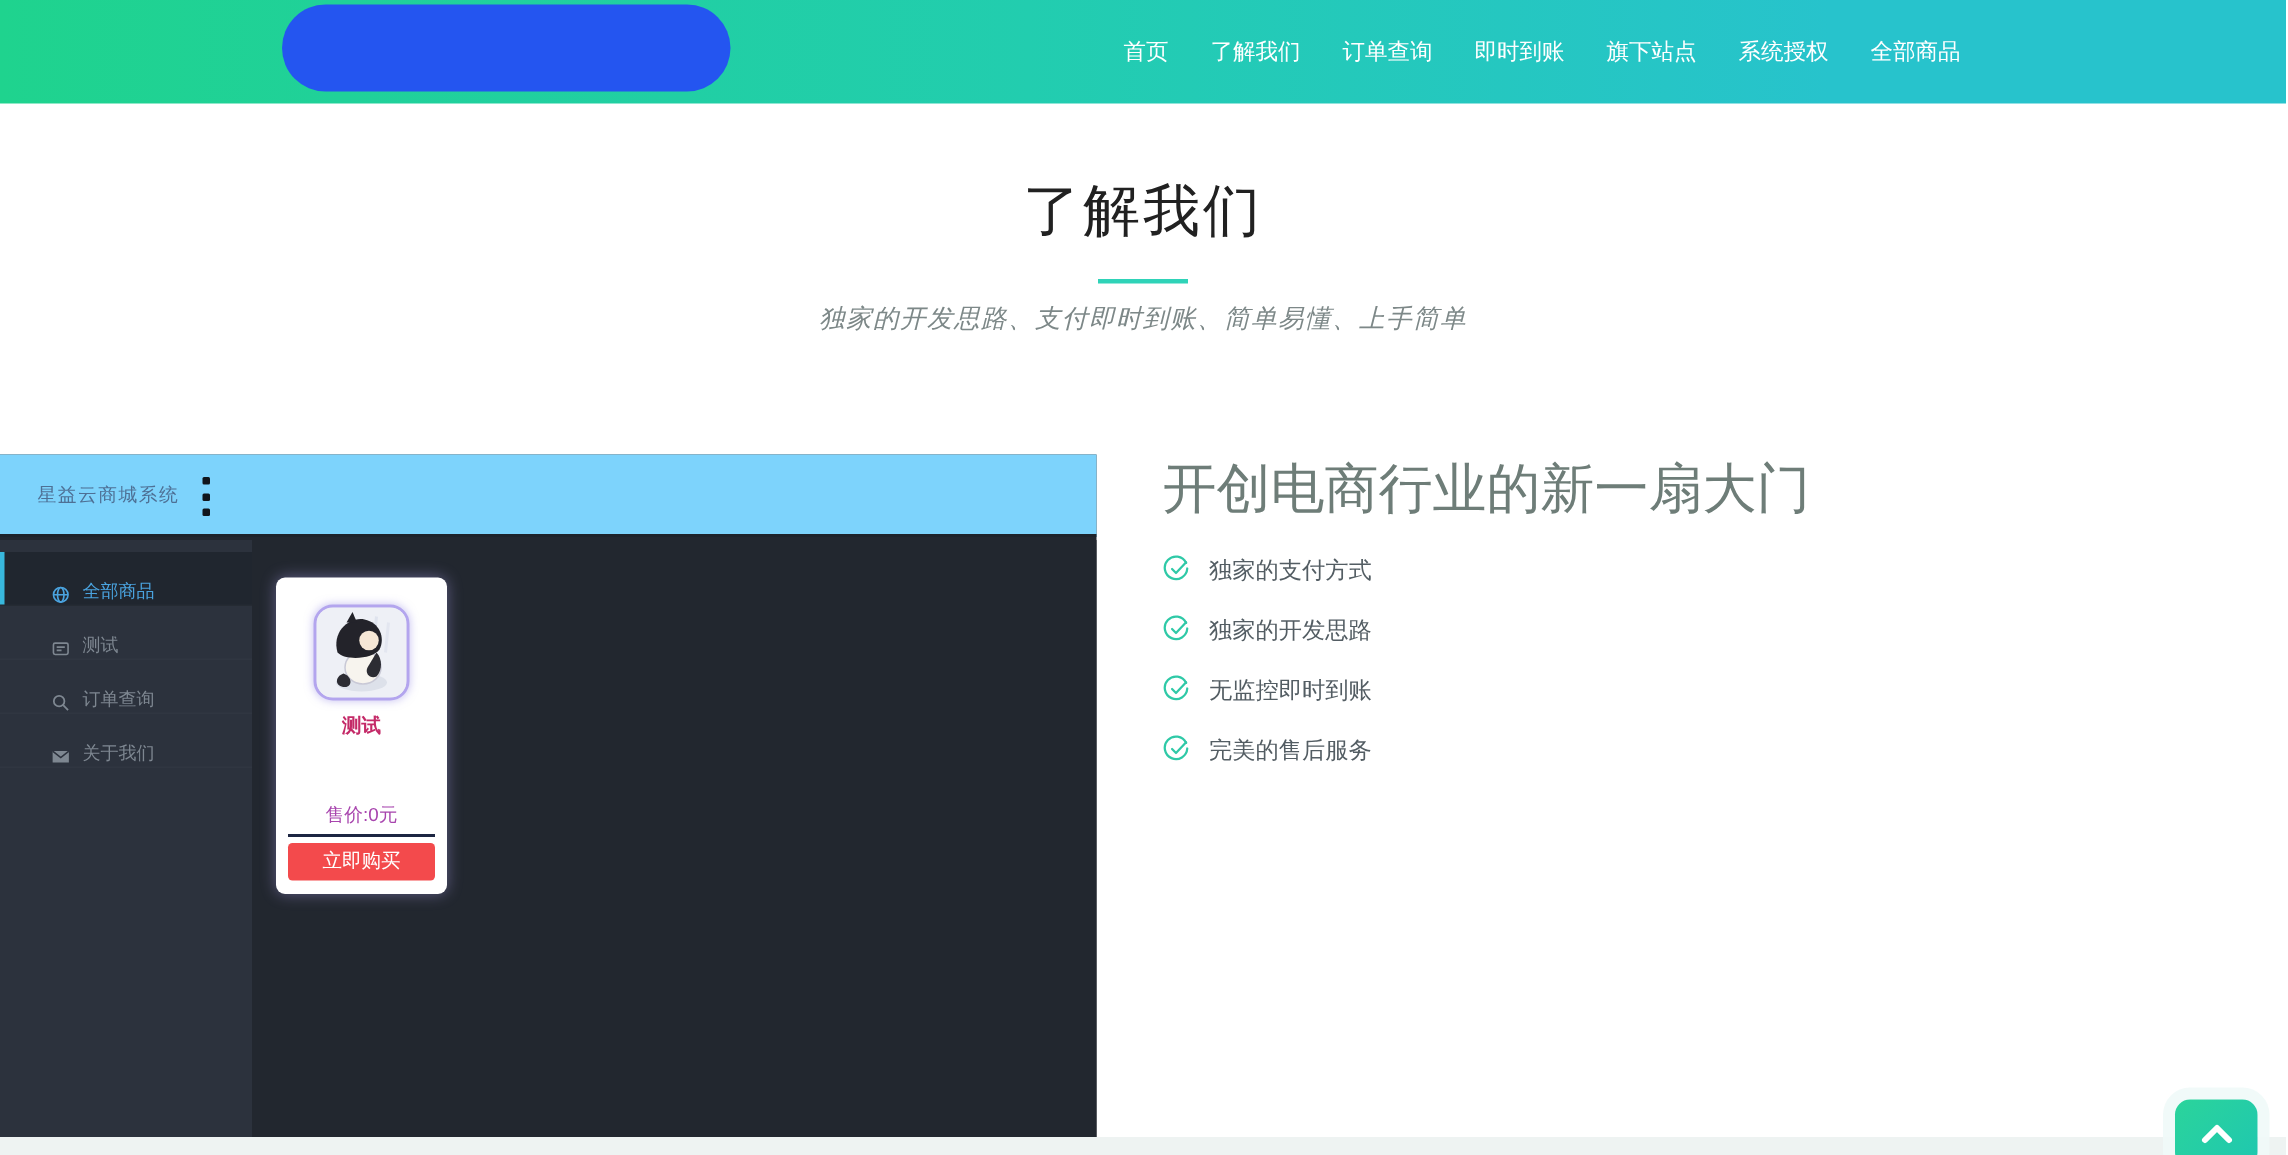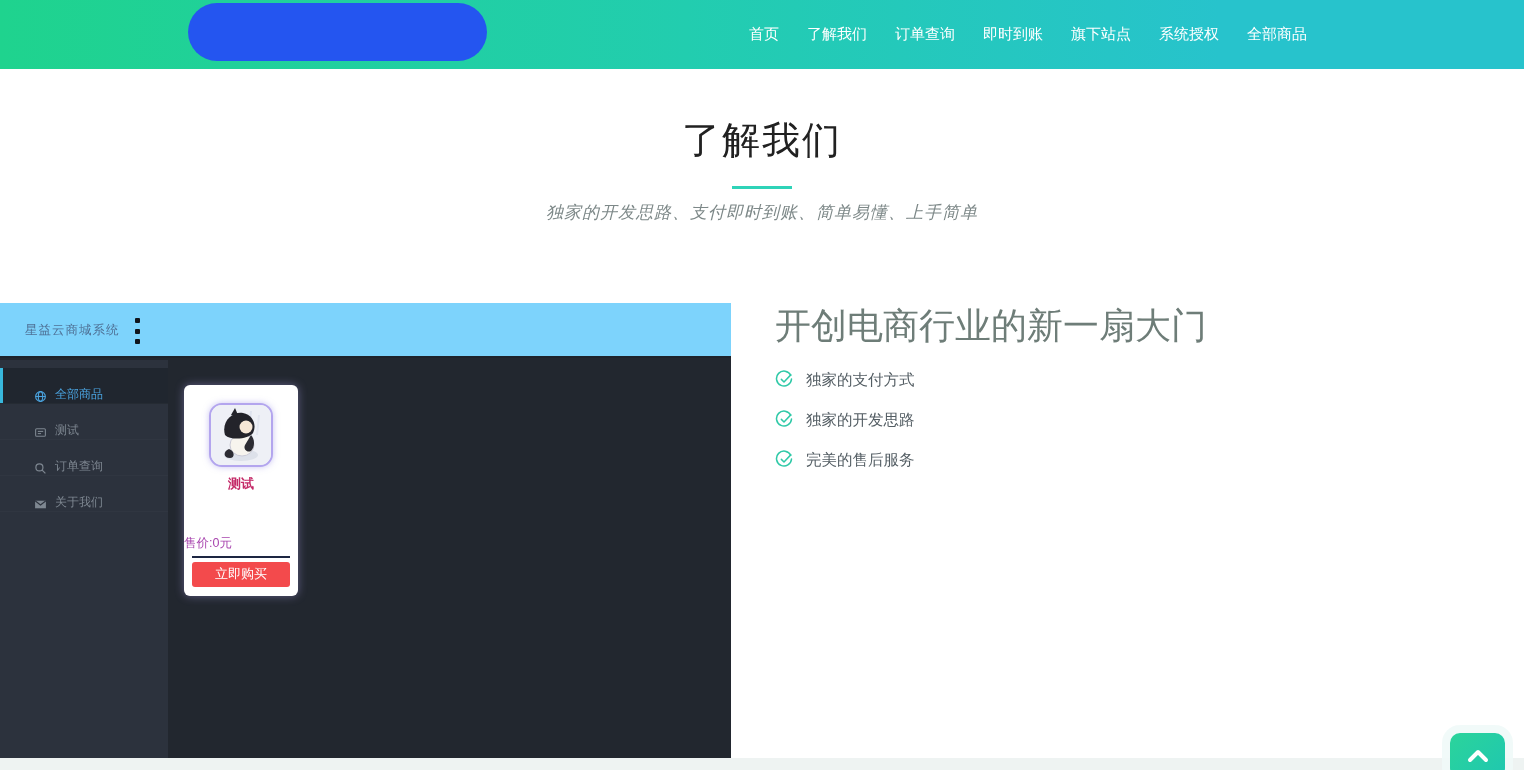--- a/index.html
+++ b/index.html
@@ -44,21 +44,21 @@
   .panel-content { position:absolute; left:168px; top:57px; right:0; bottom:0; background:#22272f; }
 
   .product-card { position:absolute; left:16px; top:25px; width:114px; height:211px;
                   background:#ffffff; border-radius:6px;
                   box-shadow:0 0 10px rgba(170,160,235,0.45); }
   .card-img { width:64px; height:64px; margin:18px auto 0; border:2px solid #b3a5ee;
               border-radius:13px; overflow:hidden; background:#eef0f6;
               box-shadow:0 0 6px rgba(150,140,230,0.5); }
   .card-img svg { display:block; width:100%; height:100%; }
   .card-name { margin-top:8px; text-align:center; color:#c42a68; font-weight:bold; font-size:13px; }
-  .card-price { position:absolute; top:150px; left:0; width:100%; text-align:left;
+  .card-price { position:absolute; top:150px; left:0; width:100%; text-align:center;
                 color:#a845ae; font-size:12.5px; }
   .card-divider { position:absolute; top:171px; left:8px; right:8px; border-top:2px solid #1d2642; }
   .buy-button { position:absolute; top:177px; left:8px; right:8px; height:25px; background:#f34a4c;
                 border:none; border-radius:3px; color:#ffffff; font-size:13px; line-height:25px;
                 text-align:center; cursor:pointer; font-family:Liberation Mono, monospace; }
 
   
   .features { position:absolute; left:775px; top:303px; width:560px; }
   .features-heading { font-size:36px; font-weight:400; color:#6e7d78; line-height:1.3; }
   .feature-list { margin-top:20px; }
@@ -187,20 +187,27 @@
           <path d="M21 7 A 10 10 0 1 0 22 12"></path>
             <path d="M8.5 12.5 L 12 16 L 21 6.5"></path>
         </svg>
         <span class="feature-label">独家的开发思路</span>
       </div>
       <div class="feature-item">
         <svg class="check-icon" viewBox="0 0 24 24" fill="none" stroke="#2fc9a7" stroke-width="2" stroke-linecap="round" stroke-linejoin="round">
           <path d="M21 7 A 10 10 0 1 0 22 12"></path>
             <path d="M8.5 12.5 L 12 16 L 21 6.5"></path>
         </svg>
+        <span class="feature-label">无监控即时到账</span>
+      </div>
+      <div class="feature-item">
+        <svg class="check-icon" viewBox="0 0 24 24" fill="none" stroke="#2fc9a7" stroke-width="2" stroke-linecap="round" stroke-linejoin="round">
+          <path d="M21 7 A 10 10 0 1 0 22 12"></path>
+            <path d="M8.5 12.5 L 12 16 L 21 6.5"></path>
+        </svg>
         <span class="feature-label">完美的售后服务</span>
       </div>
     </div>
   </section>
 
   <div class="footer-strip"></div>
 
   <div class="back-to-top">
     <svg width="22" height="14" viewBox="0 0 22 14" fill="none" stroke="#ffffff" stroke-width="4" stroke-linecap="round" stroke-linejoin="round">
       <polyline points="3,11 11,3 19,11"></polyline>

